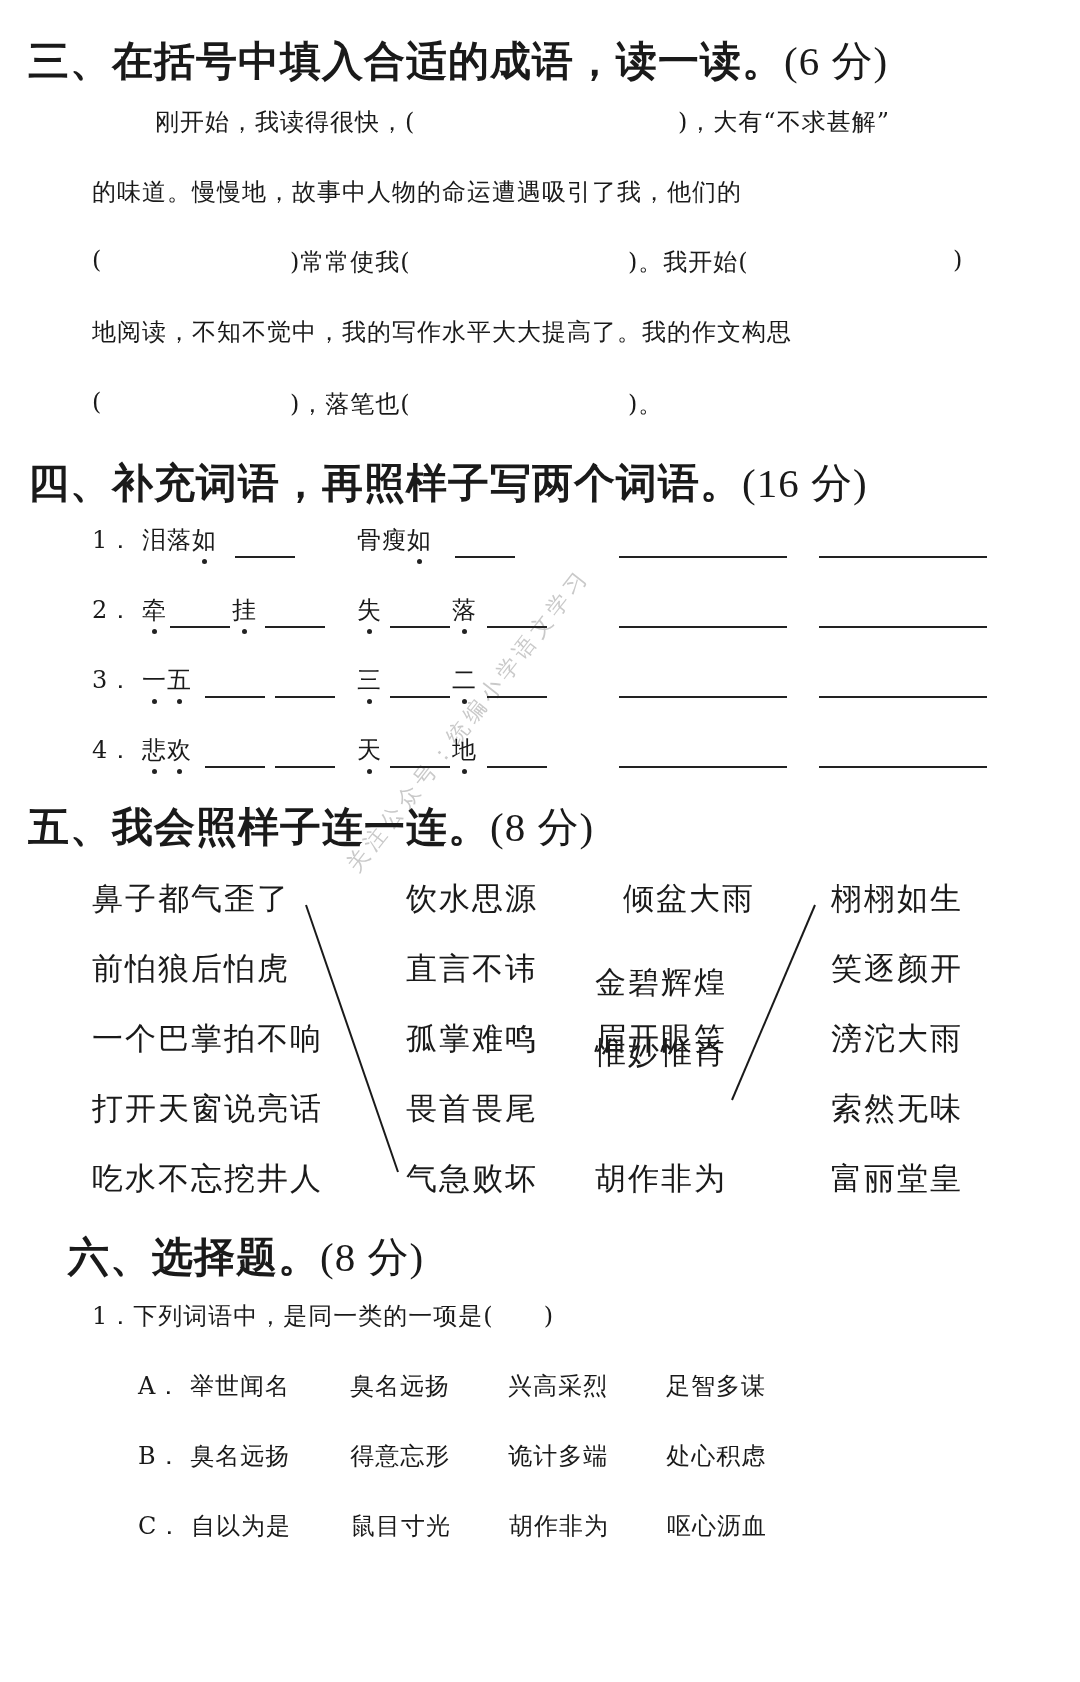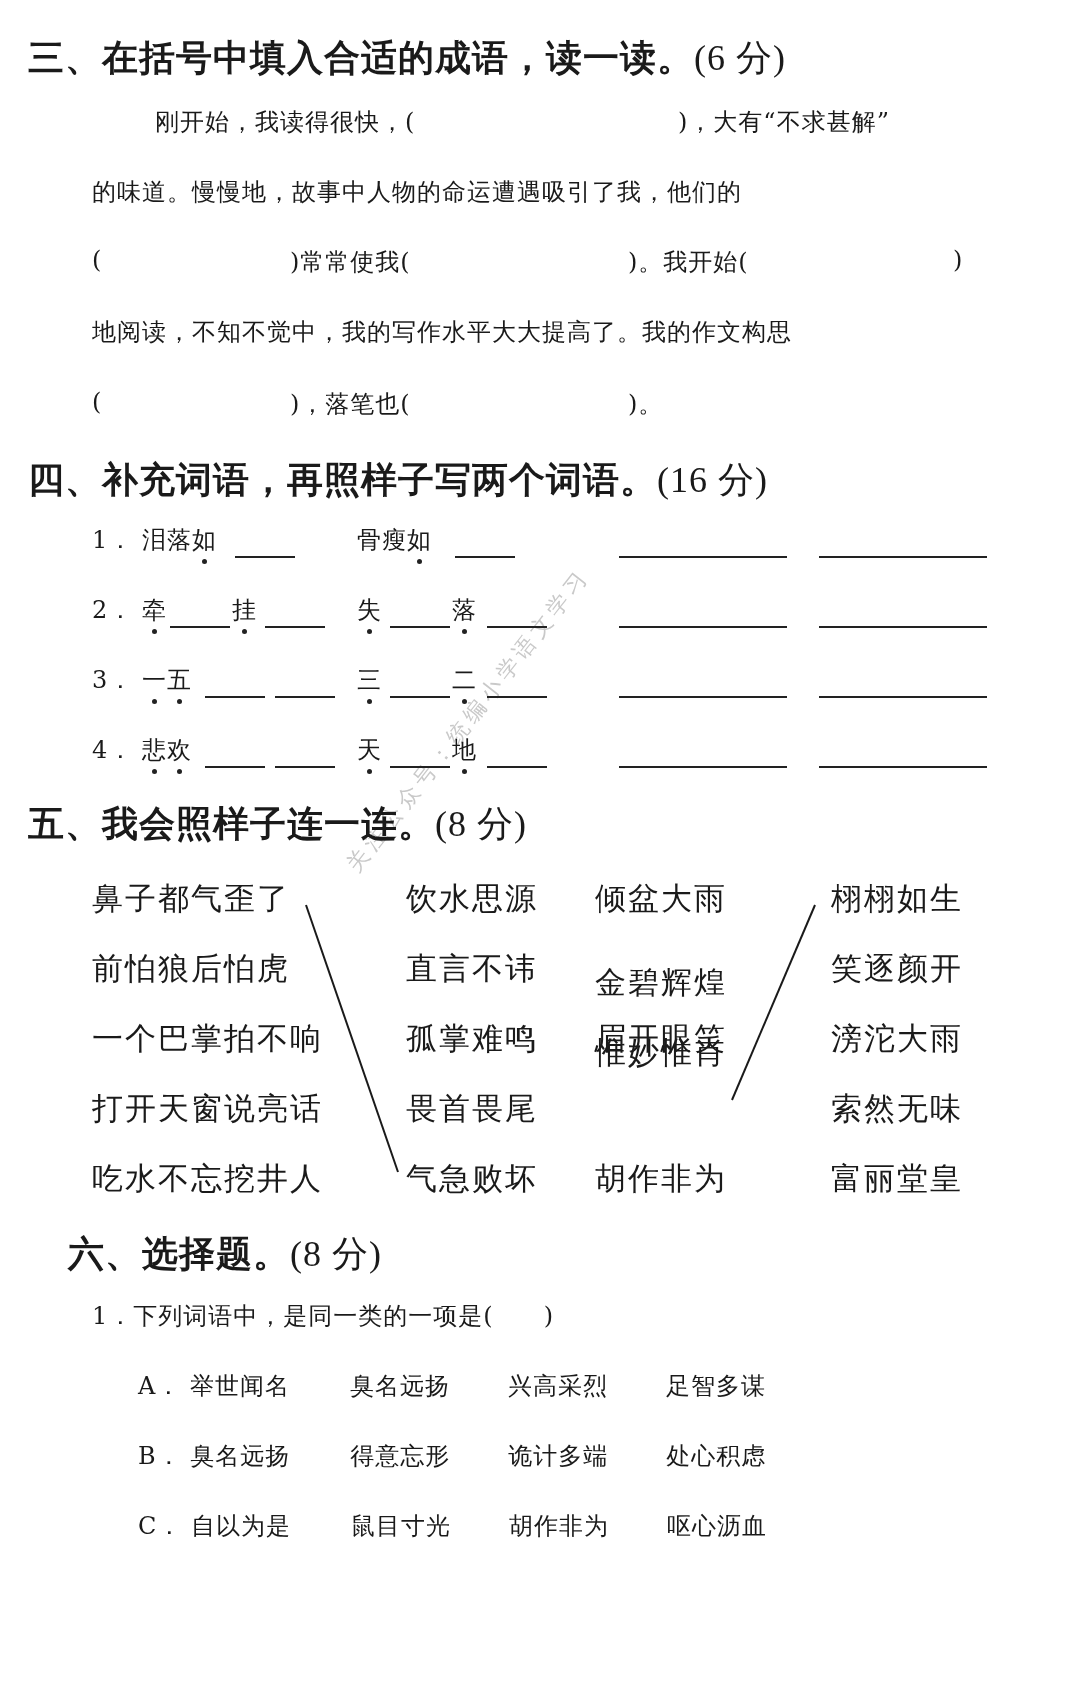--- a/index.html
+++ b/index.html
@@ -4,21 +4,21 @@
 <style>
   html, body { margin: 0; padding: 0; background: #ffffff; }
   body {
     width: 1080px; height: 1682px; position: relative; overflow: hidden;
     font-family: "DejaVu Serif", "Liberation Serif", serif;
     color: #1a1a1a;
   }
   .abs { position: absolute; white-space: nowrap; }
   .heading {
     font-family: "DejaVu Sans", "Liberation Sans", sans-serif;
-    font-size: 36px; font-weight: bold; left: 28px; letter-spacing: 1px;
+    font-size: 41px; font-weight: bold; left: 28px; letter-spacing: 1px;
   }
   .heading .pts { font-family: "Liberation Serif", "DejaVu Serif", serif; font-weight: normal; }
   .body-text { font-size: 24px; letter-spacing: 1px; }
   .uline { display: inline-block; border-bottom: 2.5px solid #222; height: 4px; vertical-align: baseline; }
   .dot-char { position: relative; display: inline-block; }
   .dot-char::after {
     content: ""; position: absolute; left: 50%; bottom: -8px; width: 5px; height: 5px;
     margin-left: -2.5px; border-radius: 50%; background: #222;
   }
   .match-item { font-size: 31px; letter-spacing: 2px; }
@@ -120,21 +120,21 @@
 <div class="abs match-item" style="left:92px; top:1018px;">一个巴掌拍不响</div>
 <div class="abs match-item" style="left:92px; top:1088px;">打开天窗说亮话</div>
 <div class="abs match-item" style="left:92px; top:1158px;">吃水不忘挖井人</div>
 
 <div class="abs match-item" style="left:406px; top:878px;">饮水思源</div>
 <div class="abs match-item" style="left:406px; top:948px;">直言不讳</div>
 <div class="abs match-item" style="left:406px; top:1018px;">孤掌难鸣</div>
 <div class="abs match-item" style="left:406px; top:1088px;">畏首畏尾</div>
 <div class="abs match-item" style="left:406px; top:1158px;">气急败坏</div>
 
-<div class="abs match-item" style="left:595px; top:878px;">倾盆大雨</div>
+<div class="abs match-item" style="left:623px; top:878px;">倾盆大雨</div>
 <div class="abs match-item" style="left:595px; top:948px;margin-top:14px;">金碧辉煌</div>
 <div class="abs match-item" style="left:595px; top:1018px;">眉开眼笑</div>
 <div class="abs match-item" style="left:595px; top:1032px;">惟妙惟肖</div>
 <div class="abs match-item" style="left:595px; top:1158px;">胡作非为</div>
 
 <div class="abs match-item" style="left:831px; top:878px;">栩栩如生</div>
 <div class="abs match-item" style="left:831px; top:948px;">笑逐颜开</div>
 <div class="abs match-item" style="left:831px; top:1018px;">滂沱大雨</div>
 <div class="abs match-item" style="left:831px; top:1088px;">索然无味</div>
 <div class="abs match-item" style="left:831px; top:1158px;">富丽堂皇</div>

